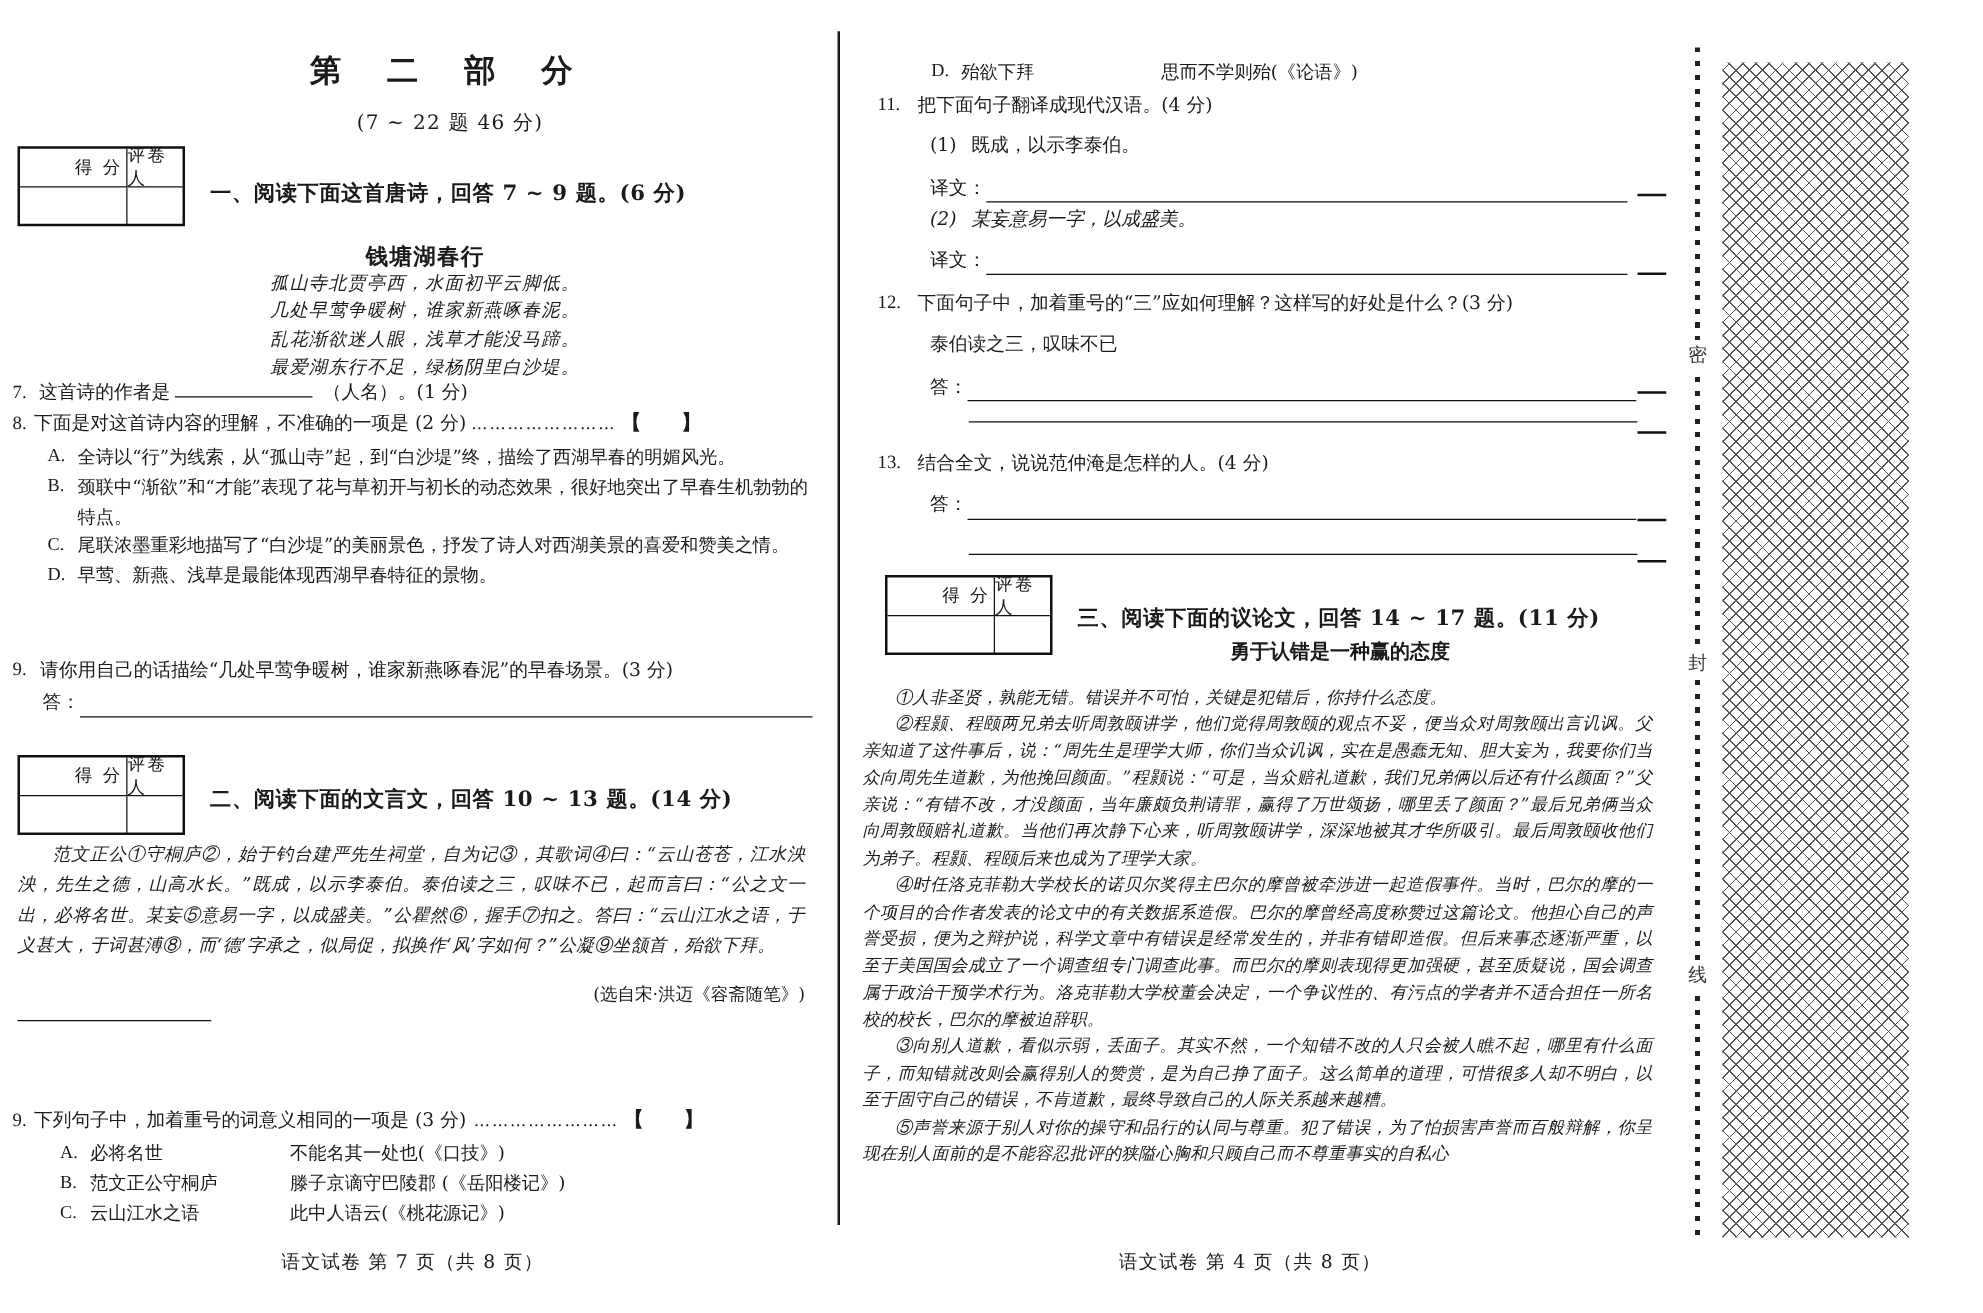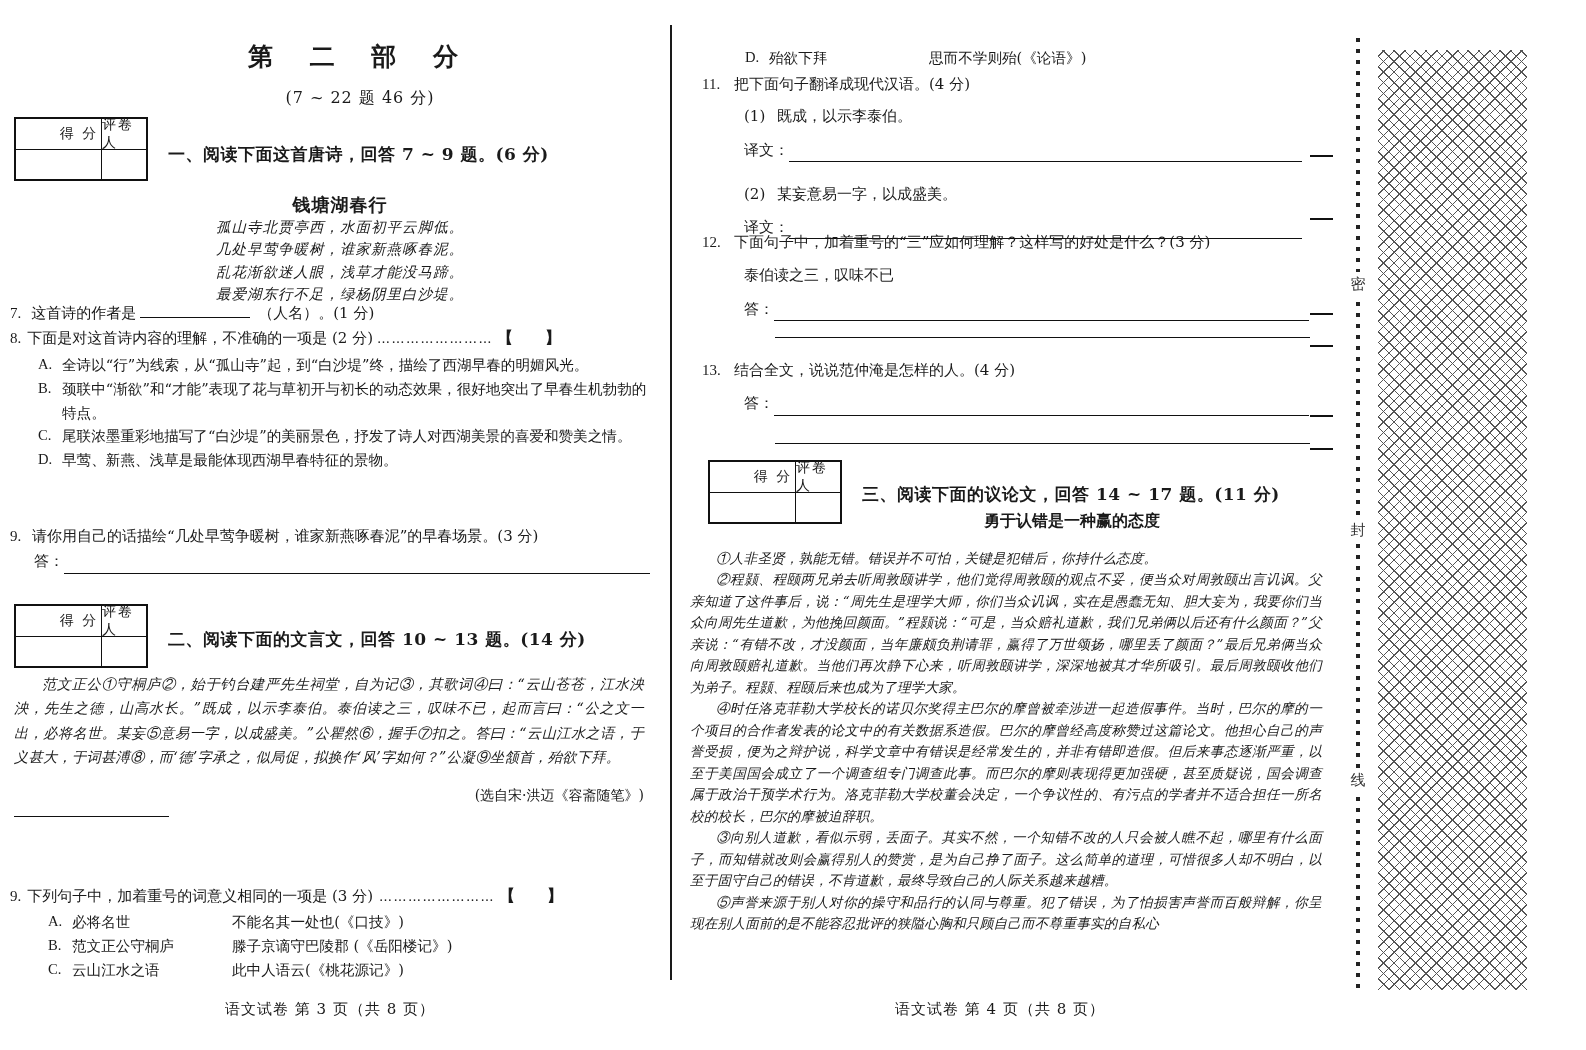--- a/index.html
+++ b/index.html
@@ -296,21 +296,21 @@
         <span class="opt cn">滕子京谪守巴陵郡 (《岳阳楼记》)</span>
       </div>
       <div style="display:flex;">
         <span class="opt" style="width:24px;flex:none;">C.</span>
         <span class="opt cn" style="width:160px;flex:none;">云山江水之语</span>
         <span class="opt cn">此中人语云(《桃花源记》)</span>
       </div>
     </div>
   </div>
 
-  <div class="footer cn" style="left:0;top:1000px;width:660px;text-align:center;">语文试卷  第 3 页（共 8 页）</div>
+  <div class="footer cn" style="left:0;top:1000px;width:660px;text-align:center;">语文试卷  第 7 页（共 8 页）</div>
 </div>
 
 <div class="page" id="right-page">
 
   <div style="position:absolute;left:75px;top:46px;display:flex;">
     <span class="opt" style="width:24px;flex:none;">D.</span>
     <span class="opt cn" style="width:160px;flex:none;">殆欲下拜</span>
     <span class="opt cn">思而不学则殆(《论语》)</span>
   </div>
 
@@ -321,21 +321,21 @@
     </div>
     <div style="margin-left:42px;margin-top:8px;">
       <div class="q cn">
         <span>(1)</span>
         <span style="margin-left:7px;">既成，以示李泰伯。</span>
       </div>
       <div style="display:flex;align-items:flex-end;margin-top:9px;">
         <span class="q cn" style="flex:none;">译文：</span>
         <span style="width:535px;border-bottom:1.5px solid #111;height:17px;"></span>
       </div>
-      <div class="q cn" style="margin-top:20px;">
+      <div class="q cn" style="margin-top:1px;font-style:italic;">
         <span>(2)</span>
         <span style="margin-left:7px;">某妄意易一字，以成盛美。</span>
       </div>
       <div style="display:flex;align-items:flex-end;margin-top:9px;">
         <span class="q cn" style="flex:none;">译文：</span>
         <span style="width:535px;border-bottom:1.5px solid #111;height:17px;"></span>
       </div>
     </div>
   </div>
 

